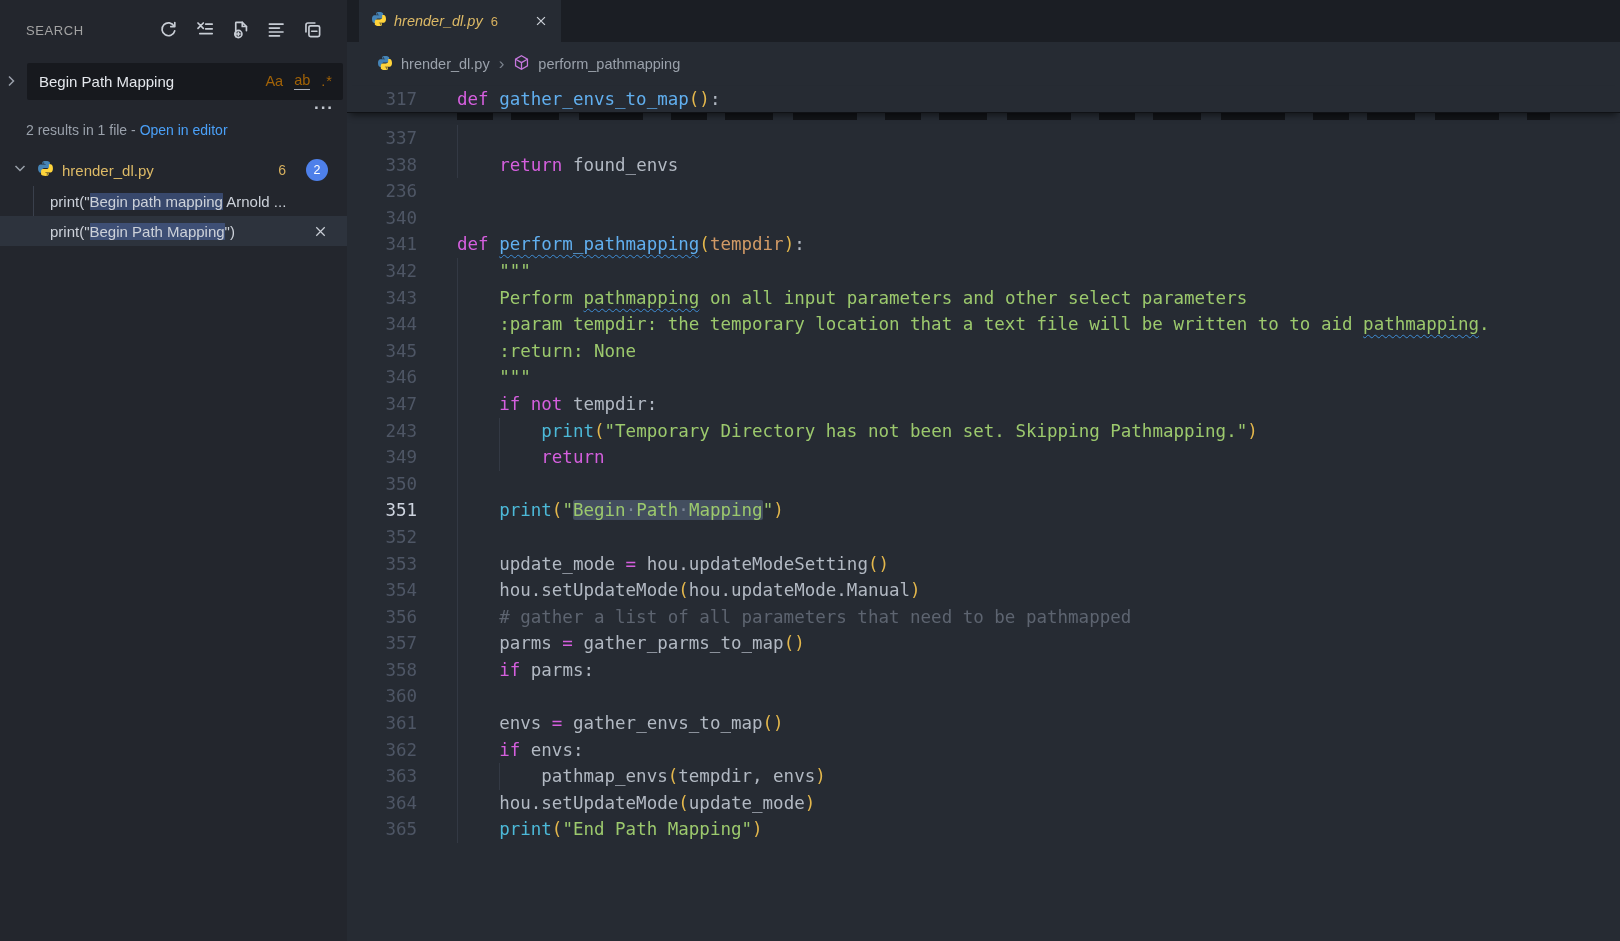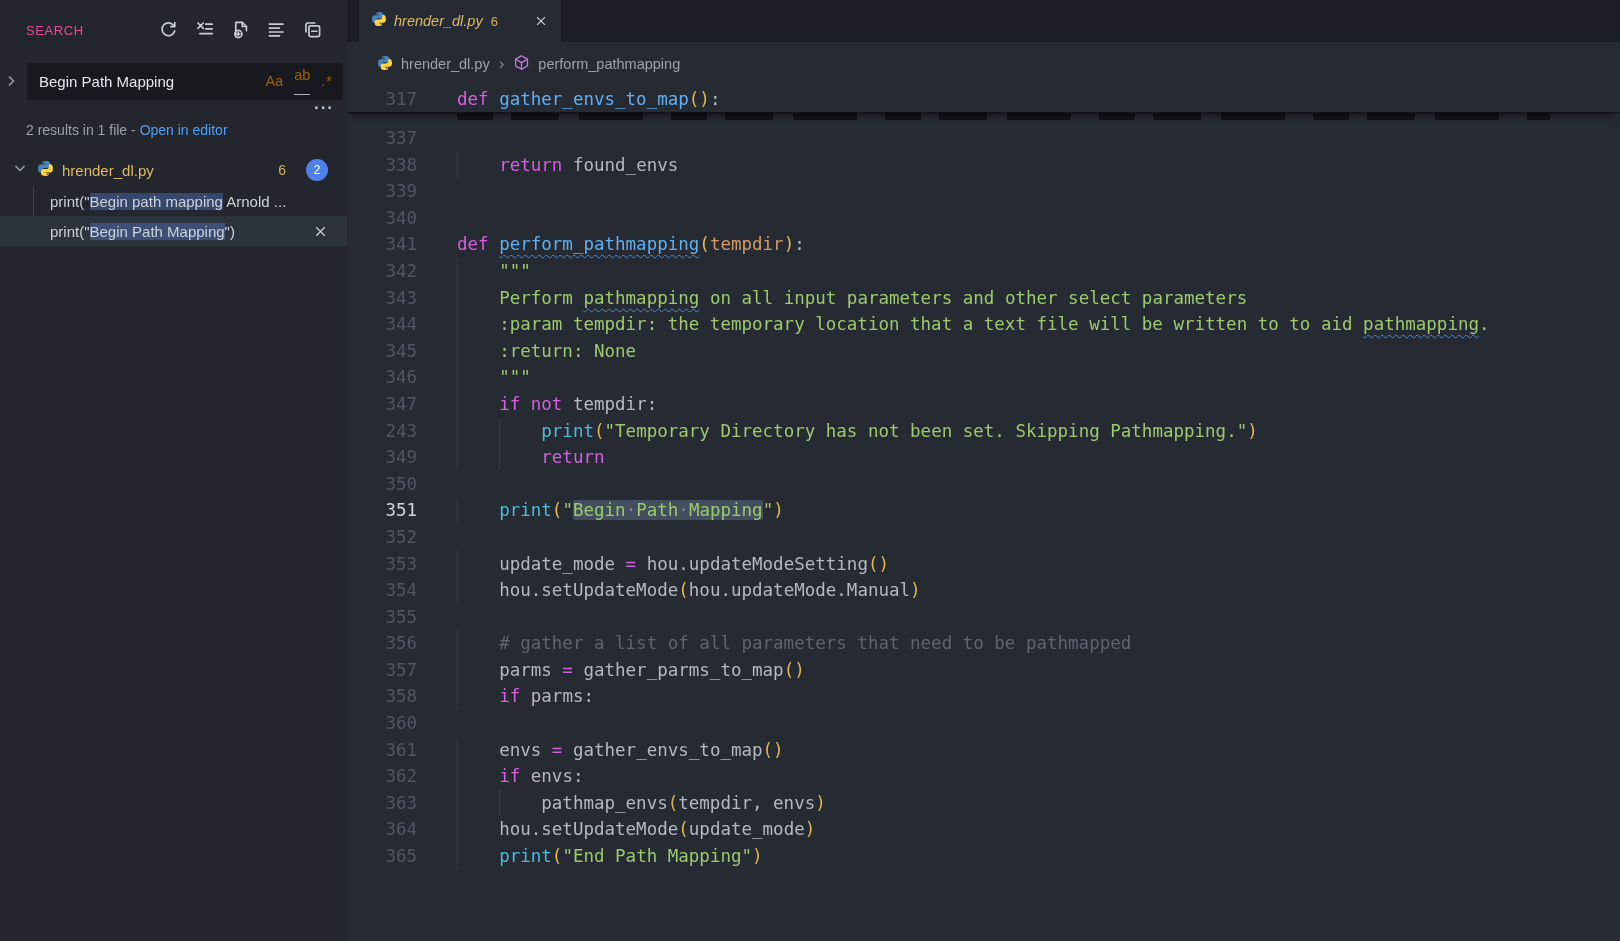--- a/index.html
+++ b/index.html
@@ -2,29 +2,29 @@
 <html><head>
 <meta charset="utf-8">
 <style>
   * { margin:0; padding:0; box-sizing:border-box; }
   html,body { width:1620px; height:941px; overflow:hidden; }
   body { font-family:"Liberation Sans",sans-serif; background:#262b33; }
   .app { display:flex; width:1620px; height:941px; }
 
   
   .sidebar { position:relative; width:347px; height:100%; background:#23262d; flex:none; }
-  .sb-title { position:absolute; left:26px; top:23px; font-size:13px; letter-spacing:.6px; color:#ec4899;text-align:right; }
+  .sb-title { position:absolute; left:26px; top:23px; font-size:13px; letter-spacing:.6px; color:#a3a3a3;text-align:right; }
   .hicons { position:absolute; left:157px; top:18px; display:flex; gap:14px; }
   .hicon { width:22px; height:22px; display:flex; align-items:center; justify-content:center; border-radius:4px; cursor:pointer; }
   .hicon svg { width:19px; height:19px; }
   .expand-chev { position:absolute; left:3px; top:73px; width:16px; height:16px; color:#9aa0aa; }
   .searchbox { position:absolute; left:27px; top:63px; width:316px; height:37px; background:#17191e; border-radius:2px; display:flex; align-items:center; padding:0 10px 0 12px; }
   .sval { flex:1; font-size:15px; color:#e4e7ec; white-space:nowrap; overflow:hidden; }
   .sopt { font-size:14.5px; color:#a16207; margin-left:11px; cursor:pointer; line-height:1; }
-  .sopt.ww { border-bottom:1.5px solid #a9afba; padding-bottom:12px; }
+  .sopt.ww { border-bottom:1.5px solid #a9afba; padding-bottom:2px; }
   .sopt.rx { letter-spacing:1px; }
   .more-dots { position:absolute; right:13px; top:98px; font-size:17px; font-weight:bold; color:#c3c8d1; letter-spacing:1px; cursor:pointer; }
   .summary { position:absolute; left:26px; top:122px; font-size:14px; color:#9aa1ab; }
   .summary .link { color:#4aa0f8; text-decoration:none; cursor:pointer;margin-top:7px; }
   .filerow { position:absolute; left:0; top:155px; width:100%; height:30px; display:flex; align-items:center; cursor:pointer; }
   .filerow .tw { margin-left:12px; color:#9aa0aa; }
   .filerow .pyi { margin-left:9px; }
   .fname { margin-left:8px; font-size:15px; color:#ddba66; flex:1; white-space:nowrap; overflow:hidden; }
   .fwarn { font-size:14px; color:#d7b05e; margin-right:20px; }
   .badge { width:22px; height:22px; border-radius:50%; background:#4e80ea; color:#fff; font-size:12.5px; display:flex; align-items:center; justify-content:center; margin-right:19px; }
@@ -39,21 +39,21 @@
   
   .editor { position:relative; flex:1; background:#262b33; display:flex; flex-direction:column; overflow:hidden; }
   .tabs { height:42px; background:#1b1e24; display:flex; flex:none; }
   .tab { margin-left:12px; width:202px; background:#262b33; display:flex; align-items:center; padding:0 10px 0 12px; gap:7px; cursor:pointer; }
   .tname { font-size:14.5px; font-style:italic; color:#ddba66; }
   .twarn { font-size:13px; color:#d7b05e; margin-left:1px; }
   .tclose { margin-left:auto; width:20px; height:20px; display:flex; align-items:center; justify-content:center; color:#ccd1d8; border-radius:4px; }
   .breadcrumb { height:44px; flex:none; display:flex; align-items:center; padding-left:30px; gap:8px; font-size:14.5px; color:#9aa1ab; }
   .bc-sep { color:#7b828d; font-size:17px; margin:0 1px; }
 
-  .coderow { display:flex; height:26.6px; line-height:26.6px; font-family:"DejaVu Sans Mono",monospace; font-size:17.5px;align-items:flex-end; }
+  .coderow { display:flex; height:26.6px; line-height:26.6px; font-family:"DejaVu Sans Mono",monospace; font-size:17.5px; }
   .gut { width:110px; flex:none; padding-right:40px; text-align:right; color:#4e5665; user-select:none; }
   .gut.active { color:#ced4df; }
   .code { position:relative; white-space:pre; flex:1; color:#b2b9c3; }
   .guide { position:absolute; top:0; bottom:0; width:1px; background:#333944; }
   .sticky { flex:none; height:27px; position:relative; z-index:3; background:#262b33; border-bottom:1px solid #101216; box-shadow:0 5px 7px -3px rgba(0,0,0,.55); }
   .sticky .coderow { height:26px; line-height:26px; }
   .sliver { flex:none; height:12px; position:relative; overflow:hidden; }
   .sliver::before { content:""; position:absolute; left:110px; right:70px; top:0; height:7px;
      background:repeating-linear-gradient(90deg,#121418 0 36px,transparent 36px 54px,#121418 54px 102px,transparent 102px 122px,#121418 122px 186px,transparent 186px 214px); }
 
@@ -204,21 +204,21 @@
     <div id="lines">
         <div class="coderow">
           <div class="gut">337</div>
           <div class="code"><div class="guide" style="left: 0px;"></div></div>
         </div>
         <div class="coderow">
           <div class="gut">338</div>
           <div class="code"><div class="guide" style="left: 0px;"></div><span class="c-txt">    </span><span class="c-kw">return</span><span class="c-txt"> found_envs</span></div>
         </div>
         <div class="coderow">
-          <div class="gut">339</div>
+          <div class="gut">236</div>
           <div class="code"></div>
         </div>
         <div class="coderow">
           <div class="gut">340</div>
           <div class="code"></div>
         </div>
         <div class="coderow">
           <div class="gut">341</div>
           <div class="code"><span class="c-kw">def</span><span class="c-txt"> </span><span class="c-fn sq">perform_pathmapping</span><span class="c-par">(</span><span class="c-arg">tempdir</span><span class="c-par">)</span><span class="c-txt">:</span></div>
         </div>
@@ -268,24 +268,20 @@
         </div>
         <div class="coderow">
           <div class="gut">353</div>
           <div class="code"><div class="guide" style="left: 0px;"></div><span class="c-txt">    update_mode </span><span class="c-op">=</span><span class="c-txt"> hou.updateModeSetting</span><span class="c-par">()</span></div>
         </div>
         <div class="coderow">
           <div class="gut">354</div>
           <div class="code"><div class="guide" style="left: 0px;"></div><span class="c-txt">    hou.setUpdateMode</span><span class="c-par">(</span><span class="c-txt">hou.updateMode.Manual</span><span class="c-par">)</span></div>
         </div>
         <div class="coderow">
-          <div class="gut">355</div>
-          <div class="code"><div class="guide" style="left: 0px;"></div></div>
-        </div>
-        <div class="coderow">
           <div class="gut">356</div>
           <div class="code"><div class="guide" style="left: 0px;"></div><span class="c-cmt">    # gather a list of all parameters that need to be pathmapped</span></div>
         </div>
         <div class="coderow">
           <div class="gut">357</div>
           <div class="code"><div class="guide" style="left: 0px;"></div><span class="c-txt">    parms </span><span class="c-op">=</span><span class="c-txt"> gather_parms_to_map</span><span class="c-par">()</span></div>
         </div>
         <div class="coderow">
           <div class="gut">358</div>
           <div class="code"><div class="guide" style="left: 0px;"></div><span class="c-txt">    </span><span class="c-kw">if</span><span class="c-txt"> parms:</span></div>

